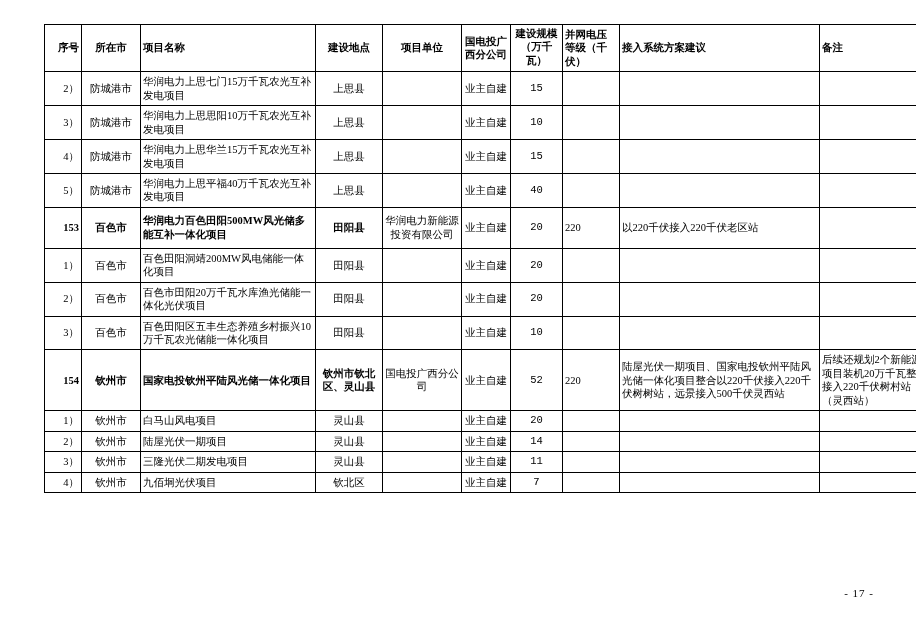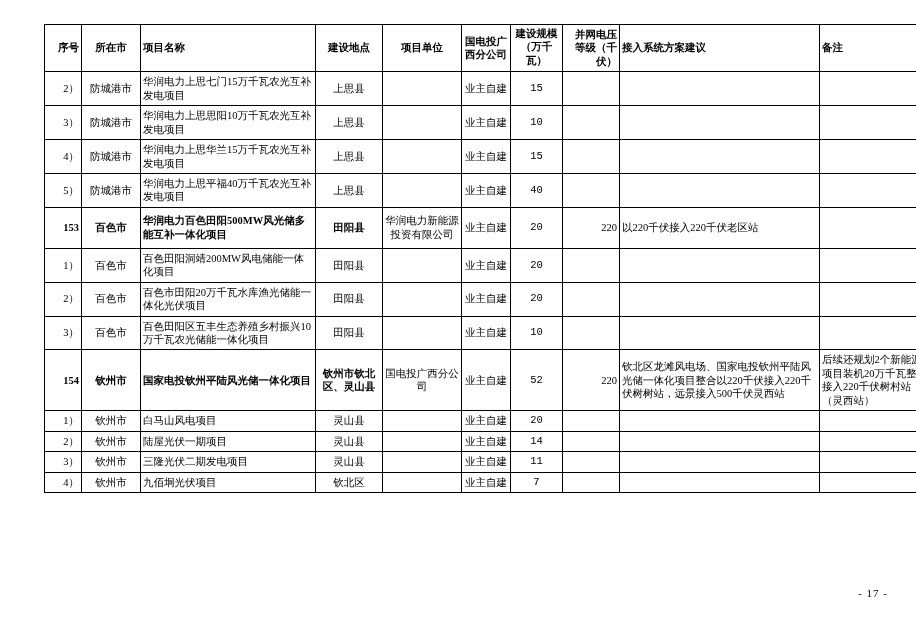--- a/index.html
+++ b/index.html
@@ -43,21 +43,21 @@
     font-size: 10.5px;
     padding: 4px 2px;
   }
   .c-seq    { width: 32px;  text-align: right; }
   .c-city   { width: 54px;  text-align: center; font-family: Liberation Serif, serif; }
   .c-proj   { width: 170px; text-align: left; padding-left: 4px; }
   .c-site   { width: 62px;  text-align: center; }
   .c-unit   { width: 74px;  text-align: center; padding-left: 4px; }
   .c-subj   { width: 44px;  text-align: center; }
   .c-scale  { width: 47px;  text-align: center; font-family: Liberation Mono, monospace; }
-  .c-volt   { width: 52px;  text-align: right; }
+  .c-volt   { width: 52px;  text-align: left; }
   .c-advice { width: 195px; text-align: left; padding-left: 4px; }
   .c-remark { width: 110px; text-align: left; padding-left: 4px; }
   .row-major td {
     font-weight: bold;
   }
   .row-major .c-proj,
   .row-major .c-site,
   .row-major .c-city {
     font-weight: bold;
   }
@@ -67,21 +67,21 @@
   .row-major .c-volt,
   .row-major .c-advice,
   .row-major .c-remark {
     font-weight: normal;
   }
   .c-advice, .c-remark {
     line-height: 1.3;
   }
   .page-number {
     position: absolute;
-    right: 28px;
+    right: 42px;
     bottom: 22px;
     font-size: 11px;
     font-family: "Liberation Serif", "DejaVu Serif", serif;
     letter-spacing: 1px;
   }
   .tall td { height: 34px; }
 </style>
 </head>
 <body>
 
@@ -201,21 +201,21 @@
         </tr>
         <tr class="row-major tall">
           <td class="c-seq">154</td>
           <td class="c-city">钦州市</td>
           <td class="c-proj">国家电投钦州平陆风光储一体化项目</td>
           <td class="c-site">钦州市钦北区、灵山县</td>
           <td class="c-unit">国电投广西分公司</td>
           <td class="c-subj">业主自建</td>
           <td class="c-scale">52</td>
           <td class="c-volt">220</td>
-          <td class="c-advice">钦北区龙滩风电场、国家电投钦州平陆风光储一体化项目整合以220千伏接入220千伏树树站，远景接入500千伏灵西站</td>
+          <td class="c-advice">陆屋光伏一期项目、国家电投钦州平陆风光储一体化项目整合以220千伏接入220千伏树树站，远景接入500千伏灵西站</td>
           <td class="c-remark">后续还规划2个新能源项目装机20万千瓦整合接入220千伏树村站（灵西站）</td>
         </tr>
         <tr>
           <td class="c-seq">1）</td>
           <td class="c-city">钦州市</td>
           <td class="c-proj">白马山风电项目</td>
           <td class="c-site">灵山县</td>
           <td class="c-unit"></td>
           <td class="c-subj">业主自建</td>
           <td class="c-scale">20</td>

